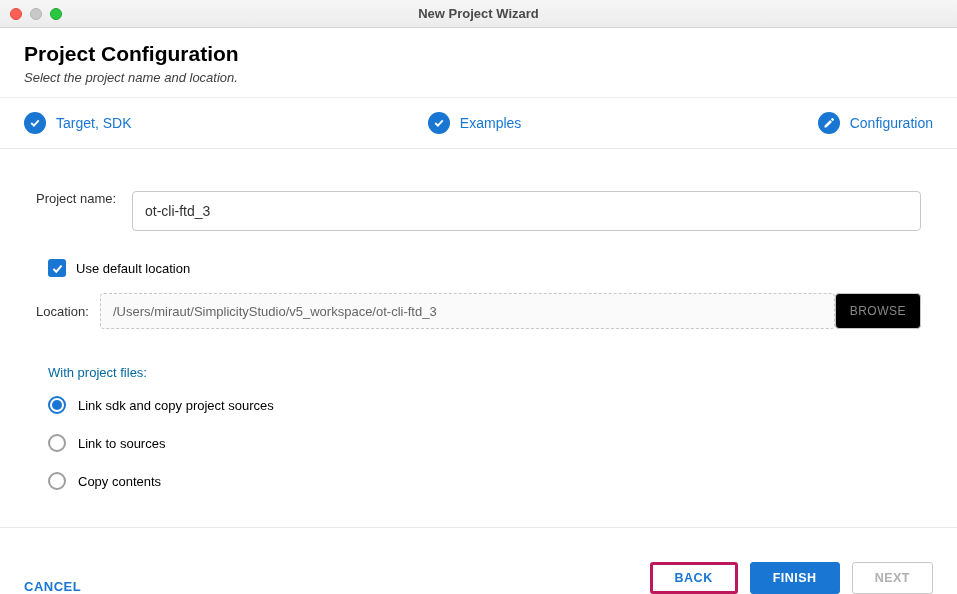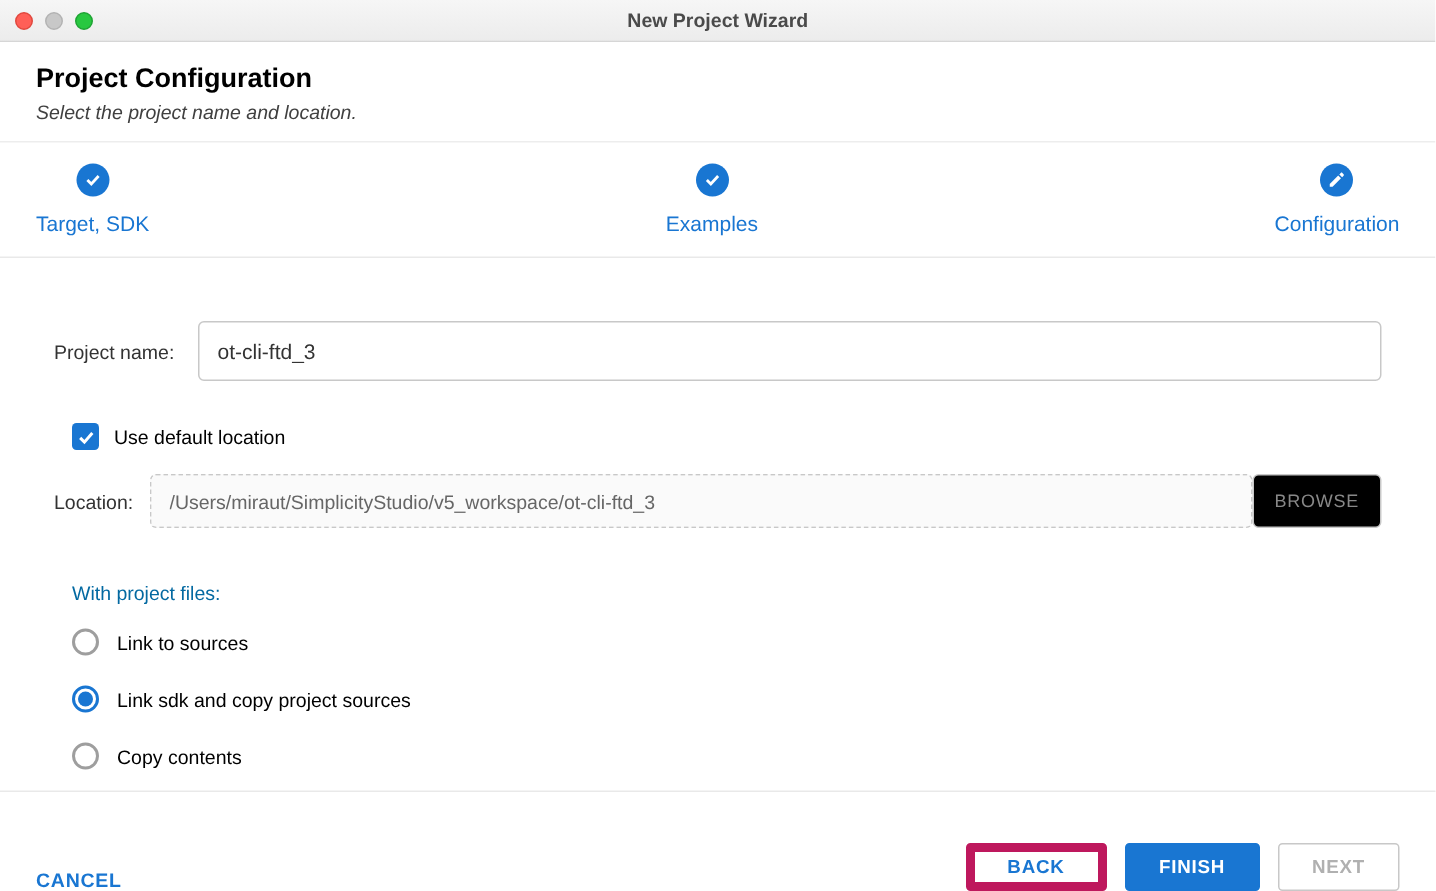--- a/index.html
+++ b/index.html
@@ -36,52 +36,51 @@
       font-size: 13px;
       color: #4a4a4a;
       pointer-events: none;
       font-weight: bold;
     }
 
     .header {
       padding: 14px 24px 12px;
       border-bottom: 1px solid #ededed;
     }
-    .header h1 { font-size: 18px; font-weight: 700; margin-bottom: 4px; }
+    .header h1 { font-size: 21px; font-weight: 700; margin-bottom: 4px; }
     .header p { font-size: 13px; color: #404040; font-style: italic; }
 
     .steps {
       display: flex;
       justify-content: space-between;
       align-items: center;
       padding: 14px 24px;
       border-bottom: 1px solid #e9e9e9;
     }
     .step {
       display: flex;
       align-items: center;
       gap: 10px;
       color: #1976d2;
       font-size: 14px;
-      flex-direction: column;
     }
     .step-icon {
       width: 22px; height: 22px; border-radius: 50%;
       background: #1976d2;
       display: flex; align-items: center; justify-content: center;
       color: #fff;
     }
     .step-icon svg { width: 12px; height: 12px; }
 
     .content {
       padding: 42px 36px 20px;
     }
     .row {
       display: flex;
-      align-items: center;
+      align-items: flex-start;
       margin-bottom: 28px;
     }
     .row-label {
       width: 96px;
       font-size: 13px;
       color: #333;
     }
     .text-input {
       flex: 1;
       height: 40px;
@@ -195,21 +194,21 @@
       border-radius: 3px;
       font-size: 12.5px;
       font-weight: 600;
       letter-spacing: 0.5px;
       cursor: pointer;
       margin-left: 12px;
       display: flex;
       align-items: center;
     }
     .btn-outline {
-      border: 6px solid #be185d;
+      border: 3px solid #be185d;
       color: #1976d2;
       background: #fff;
     }
     .btn-disabled {
       border: 1px solid #c8c8c8;
       color: #b0b0b0;
       background: #fff;
       cursor: default;
     }
     .btn-primary {
@@ -280,28 +279,28 @@
   <div class="location-row">
     <div class="location-label">Location:</div>
     <input class="location-input" type="text" readonly="" value="/Users/miraut/SimplicityStudio/v5_workspace/ot-cli-ftd_3" style="">
     <button class="browse-btn">BROWSE</button>
   </div>
 
   <div class="files-label">With project files:</div>
 
   <div class="radio-group">
     <div class="radio-row">
-      <div class="radio"></div>
-      <span>Link to sources</span>
-    </div>
-    <div class="radio-row">
       <div class="radio selected">
           <div class="radio-dot"></div>
         </div>
       <span>Link sdk and copy project sources</span>
+    </div>
+    <div class="radio-row">
+      <div class="radio"></div>
+      <span>Link to sources</span>
     </div>
     <div class="radio-row">
       <div class="radio"></div>
       <span>Copy contents</span>
     </div>
   </div>
 </div>
 
 <div class="footer">
   <div class="cancel">CANCEL</div>

